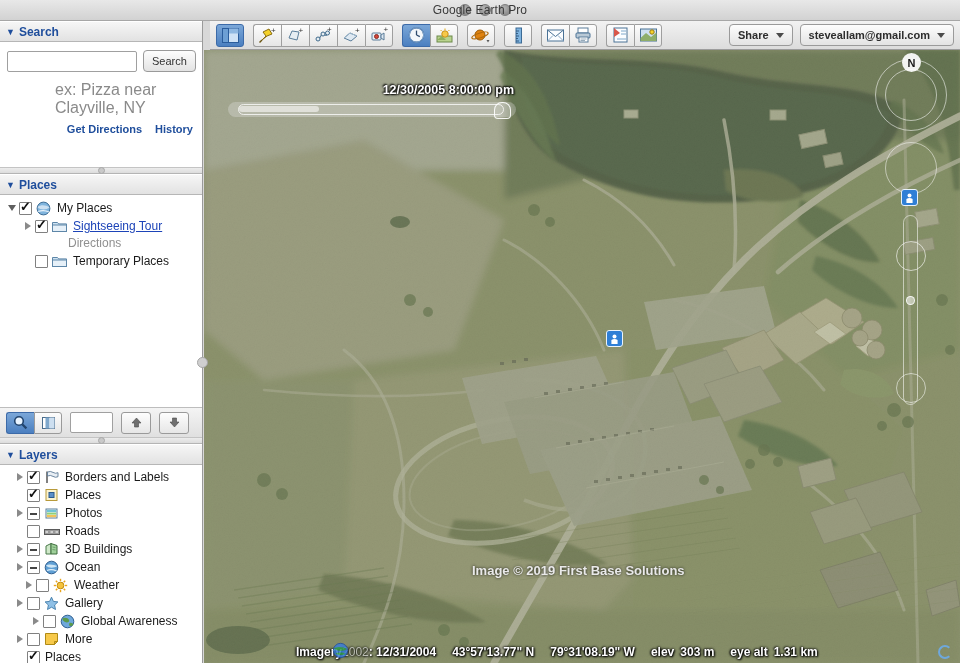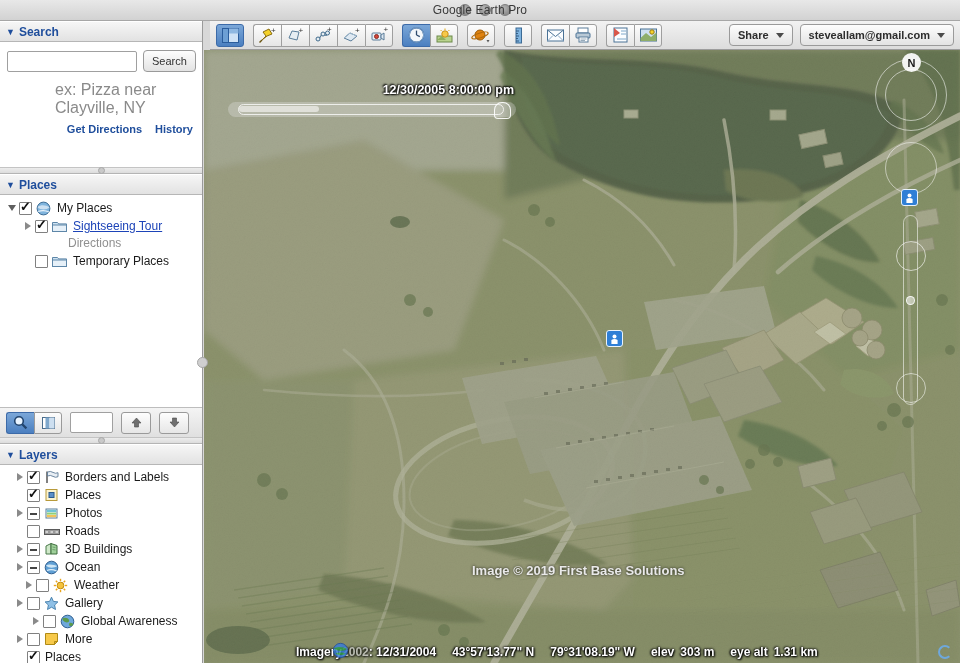--- a/index.html
+++ b/index.html
@@ -296,21 +296,21 @@
     font-size: 12px; font-weight: bold; color: #fff;
     text-shadow: 0 0 3px #000, 1px 1px 2px #000, -1px 0 2px #000;
     white-space: nowrap;
   }
   #statusbar .sb { margin-right: 16px; }
   #sb-imagery { margin-left: 92px; position: relative; }
   #sb-gearth-logo {
     position: absolute; left: 36px; top: -3px; width: 17px; height: 17px;
     opacity: .85;
   }
-  #sb-faded { color: #cfcfcf; opacity: .72; font-weight: bold; }
+  #sb-faded { color: #cfcfcf; opacity: .72; font-weight: normal; }
   #sb-spin {
     position: absolute; right: 8px; width: 14px; height: 14px;
     border: 2.5px solid #6fa8dc; border-radius: 50%;
     border-right-color: transparent; text-shadow: none;
   }
 </style>
 </head>
 <body>
 
 <div id="app">

